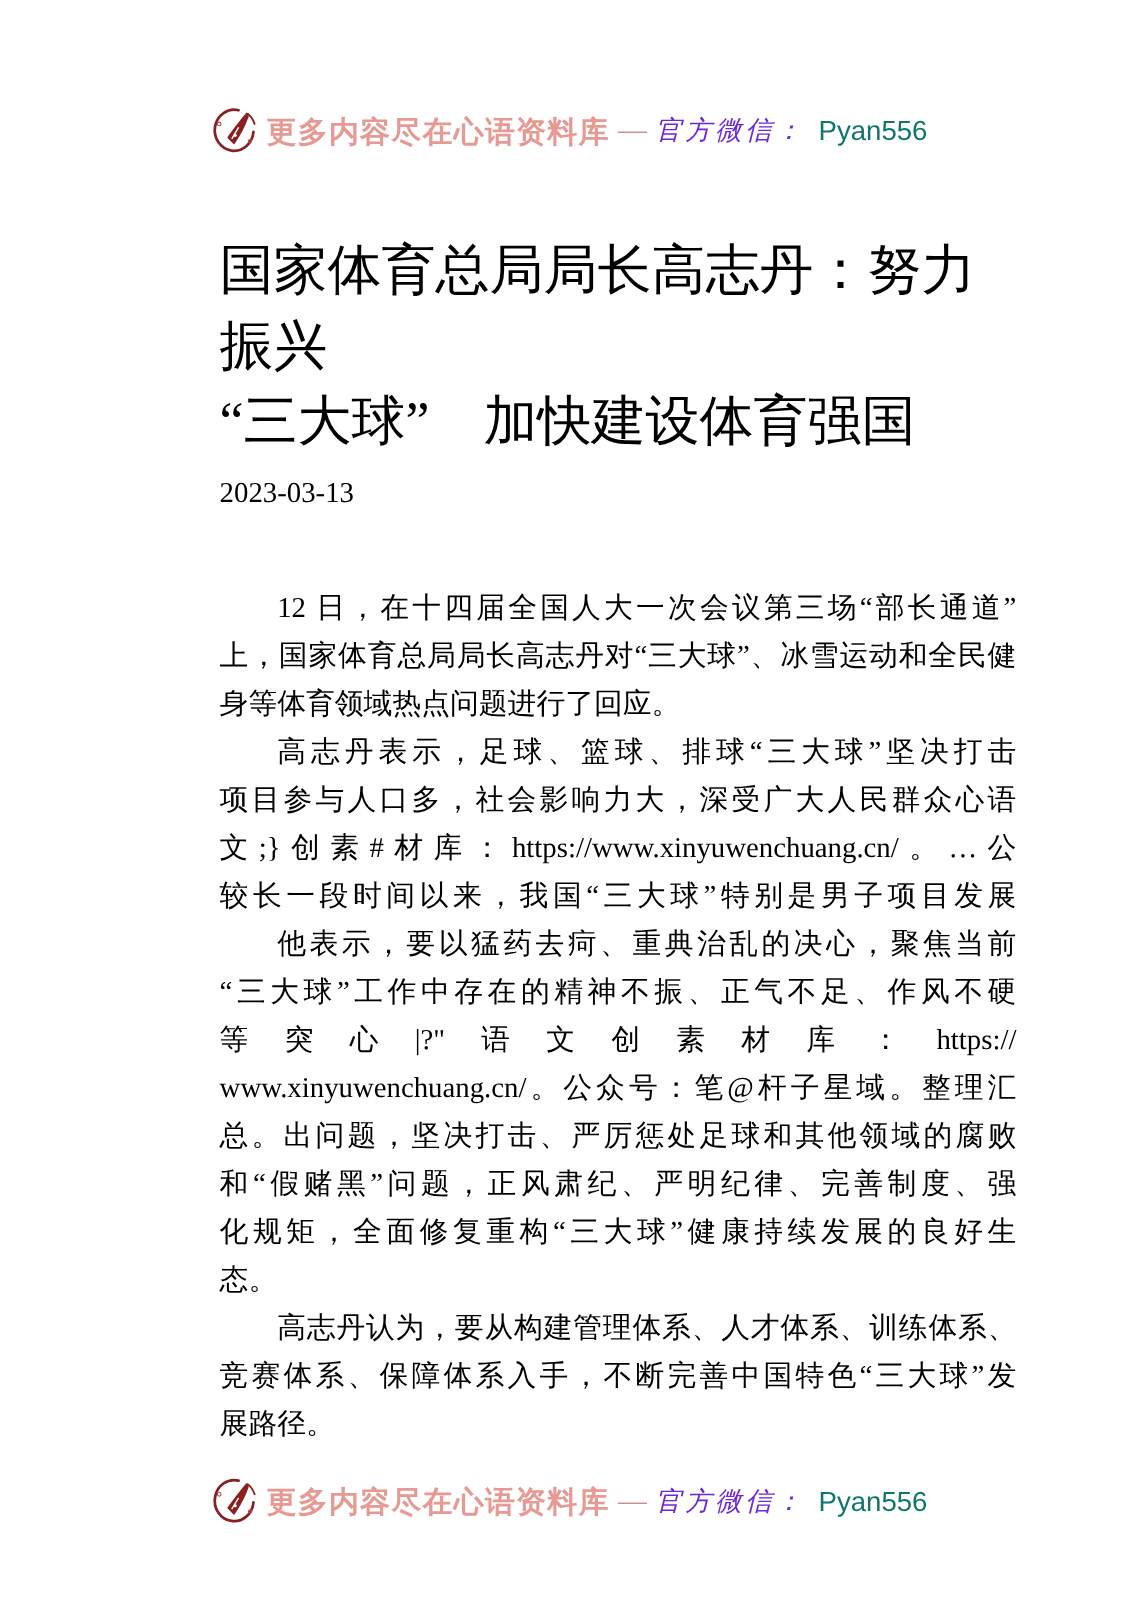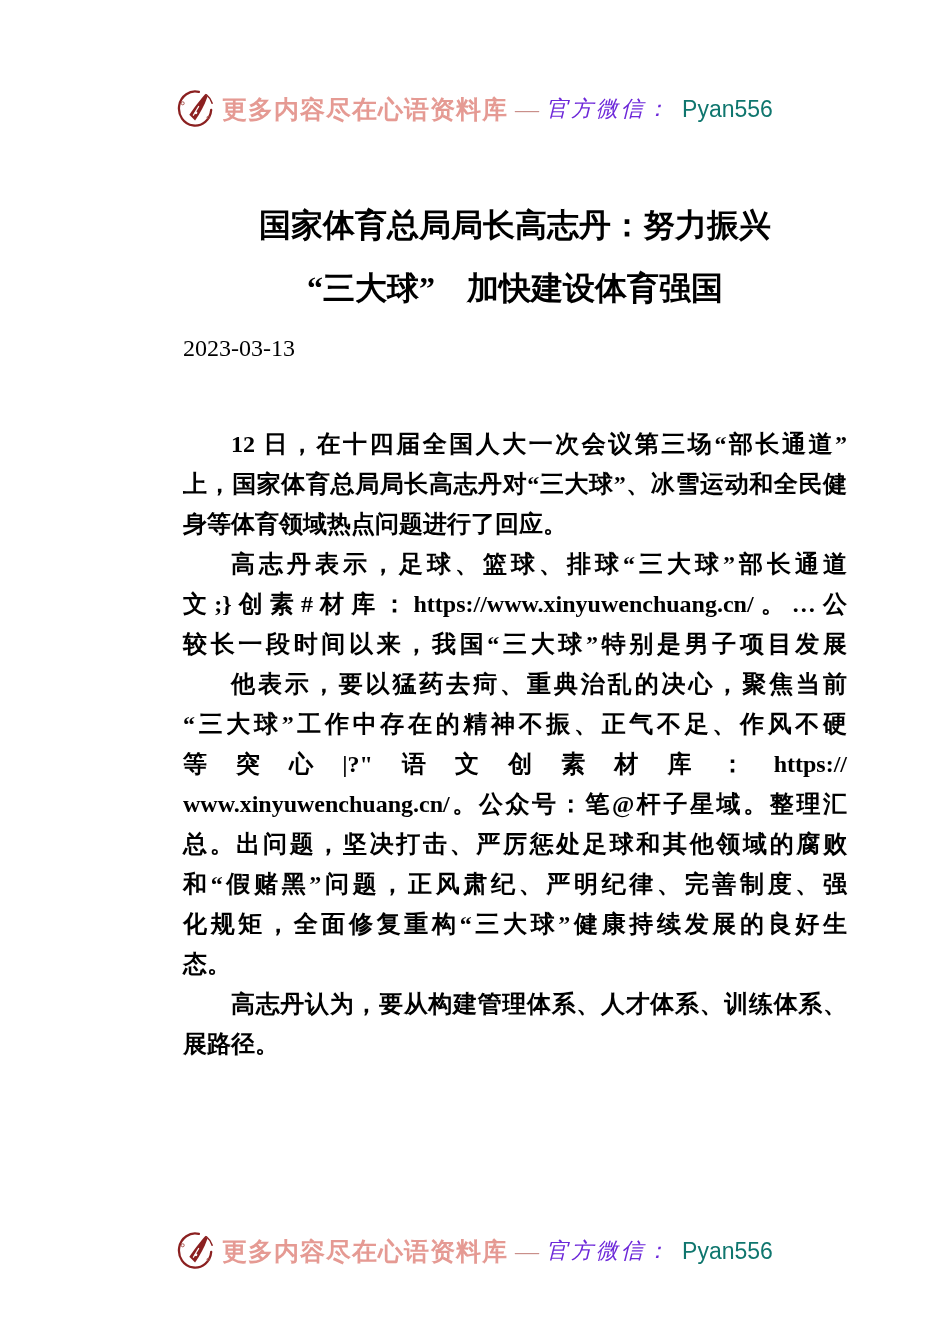--- a/index.html
+++ b/index.html
@@ -55,42 +55,41 @@
   }
   
   .content {
     position: absolute;
     top: 194px;
     left: 146px;
     width: 664px;
   }
   .title {
     margin: 0;
-    font-weight: bold;
-    text-align: center;
-    font-size: 32px;
+    font-weight: normal;
+    text-align: left;
+    font-size: 45px;
     line-height: 63px;
   }
   .title-line { display: block; }
   .date {
     text-align: left;
     font-size: 24px;
     line-height: 36px;
     margin-top: 10px;
   }
   .body-text {
     margin-top: 58px;
     font-size: 24px;
     line-height: 40px;
   }
   .para { margin: 0; }
   .para .line {
     text-align: justify;
     text-align-last: justify;
-    font-weight: bold;
   }
   .para .line.last { text-align-last: left; }
   .para .line:first-child { text-indent: 2em; }
 </style>
 </head>
 <body>
 
 <div class="page">
 
   <div class="watermark wm-top">
@@ -117,36 +116,38 @@
       <span class="title-line">“三大球”　加快建设体育强国</span>
     </h1>
     <div class="date">2023-03-13</div>
     <div class="body-text">
         <div class="para">
           <div class="line">12 日，在十四届全国人大一次会议第三场“部长通道”</div>
           <div class="line">上，国家体育总局局长高志丹对“三大球”、冰雪运动和全民健</div>
           <div class="line last">身等体育领域热点问题进行了回应。</div>
         </div>
         <div class="para">
-          <div class="line">高志丹表示，足球、篮球、排球“三大球”部长通道</div>
+          <div class="line">高志丹表示，足球、篮球、排球“三大球”坚决打击</div>
+          <div class="line">项目参与人口多，社会影响力大，深受广大人民群众心语</div>
           <div class="line">文;}创素#材库：https://www.xinyuwenchuang.cn/。…公</div>
           <div class="line">较长一段时间以来，我国“三大球”特别是男子项目发展</div>
         </div>
         <div class="para">
           <div class="line">他表示，要以猛药去疴、重典治乱的决心，聚焦当前</div>
           <div class="line">“三大球”工作中存在的精神不振、正气不足、作风不硬</div>
           <div class="line">等突心|?"语文创素材库：https://</div>
           <div class="line">www.xinyuwenchuang.cn/。公众号：笔@杆子星域。整理汇</div>
           <div class="line">总。出问题，坚决打击、严厉惩处足球和其他领域的腐败</div>
           <div class="line">和“假赌黑”问题，正风肃纪、严明纪律、完善制度、强</div>
           <div class="line">化规矩，全面修复重构“三大球”健康持续发展的良好生</div>
           <div class="line last">态。</div>
         </div>
         <div class="para">
           <div class="line">高志丹认为，要从构建管理体系、人才体系、训练体系、</div>
+          <div class="line">竞赛体系、保障体系入手，不断完善中国特色“三大球”发</div>
           <div class="line last">展路径。</div>
         </div>
       </div>
   </div>
 
   <div class="watermark wm-bottom">
     <svg class="wm-logo" width="38" height="42" viewBox="0 0 40 44" aria-hidden="true">
       <g fill="none" stroke="#8b2020" stroke-width="2.4" stroke-linecap="round">
         <path d="M23 4 A 17 18 0 1 0 36 23"></path>
         <path d="M31 7 A 17 18 0 0 1 37 16" stroke-width="1.6"></path>

